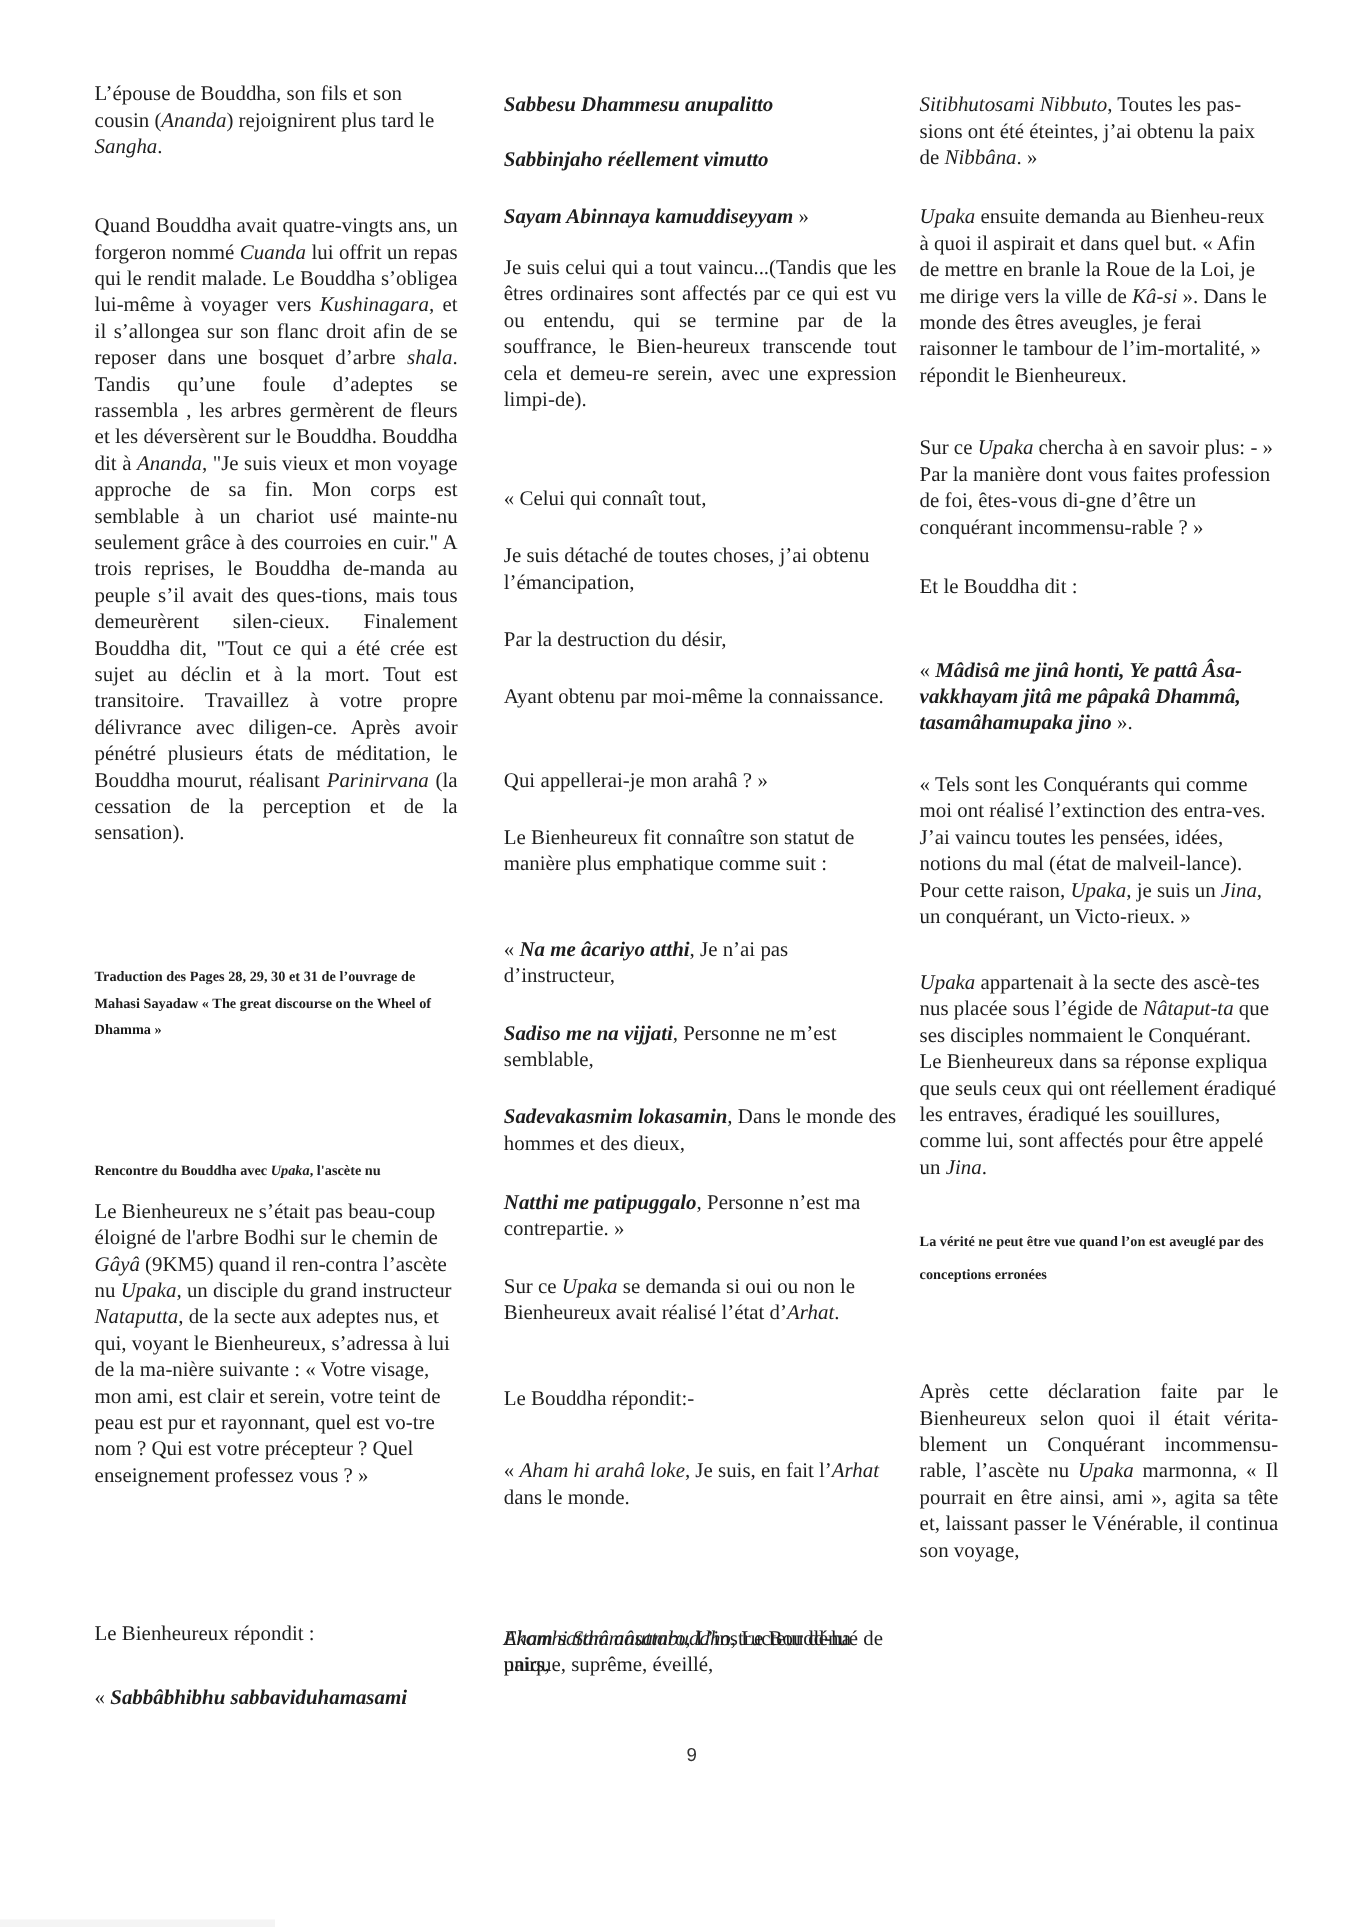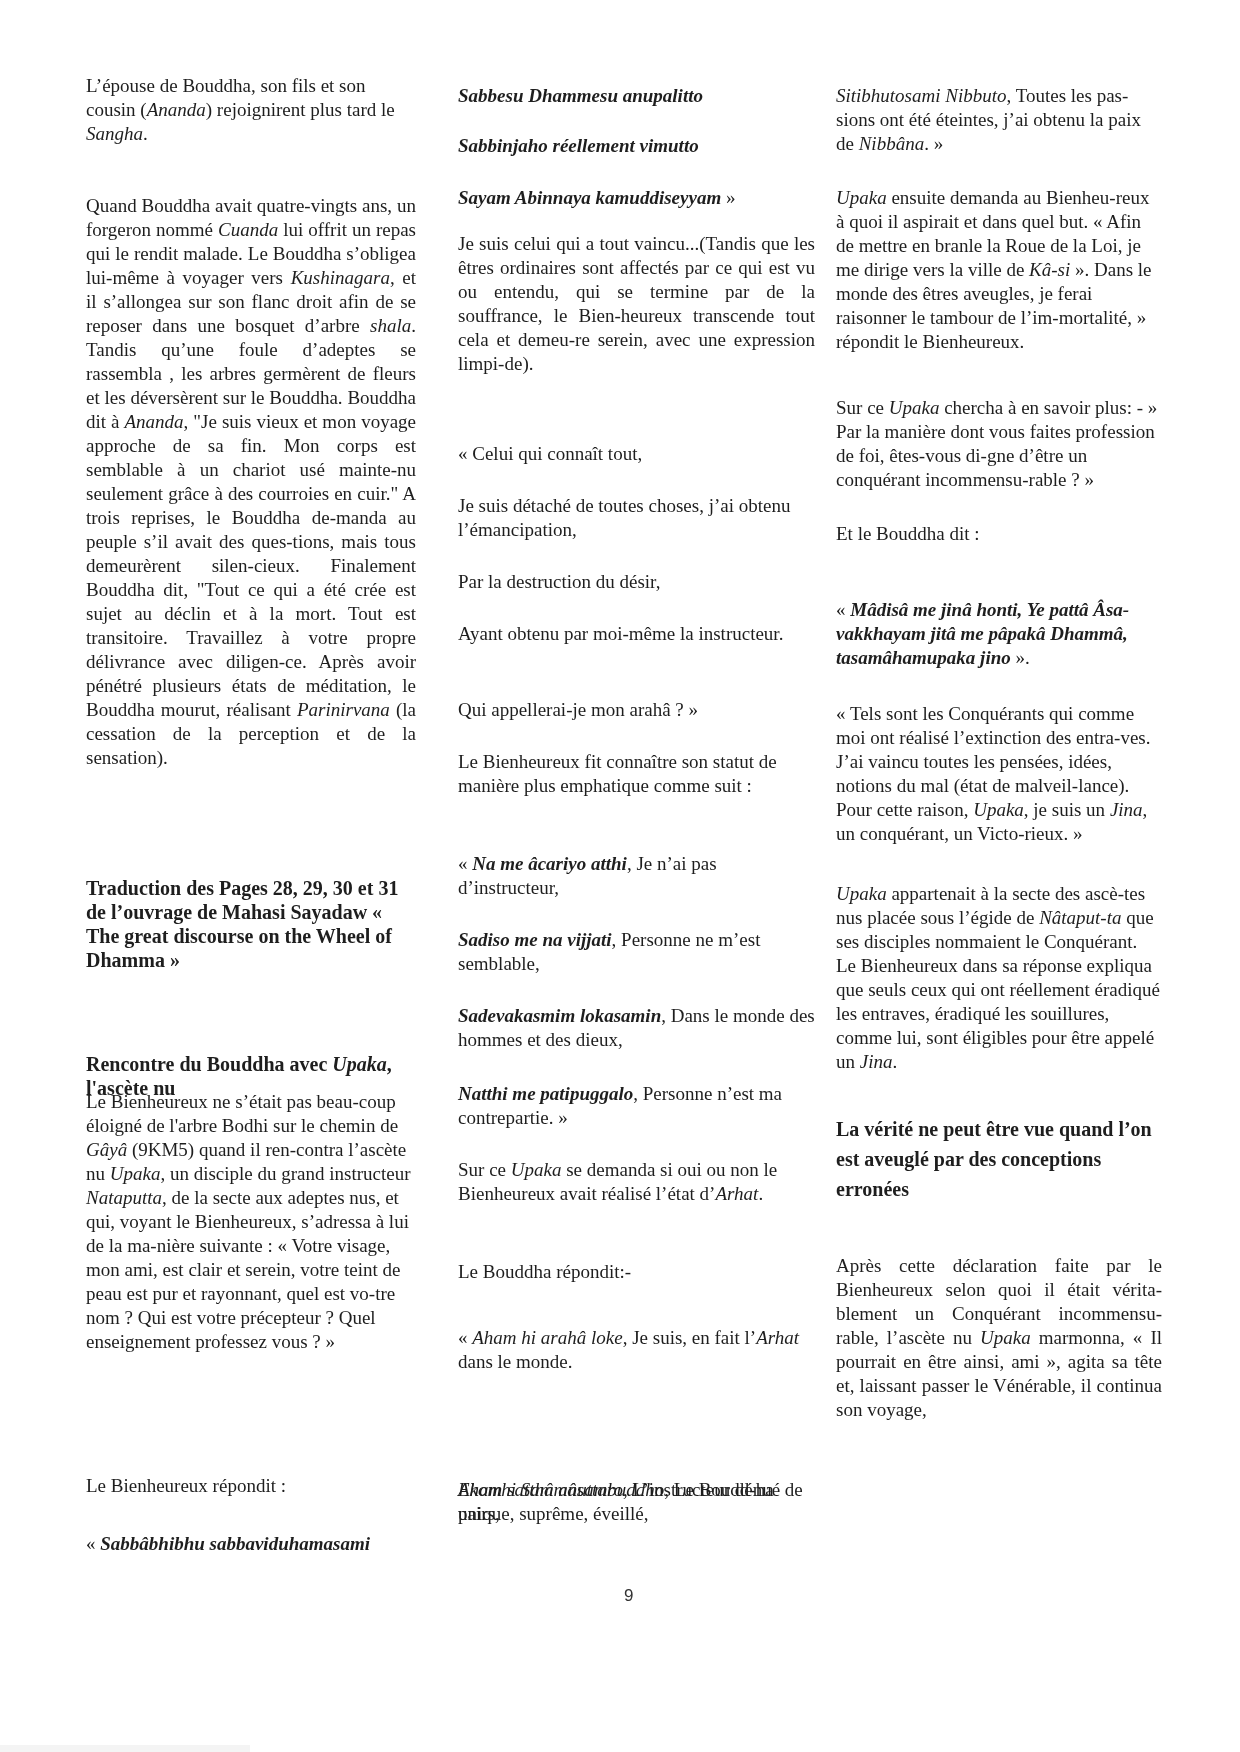--- a/index.html
+++ b/index.html
@@ -6,21 +6,21 @@
     body {
       width: 1240px; height: 1752px; background: #ffffff; position: relative; overflow: hidden;
       font-family: "Liberation Serif", "DejaVu Serif", serif; color: #1e1e1e;
     }
     .col { position: absolute; top: 0; font-size: 19px; line-height: 24px; }
     .col1 { left: 86px; width: 330px; }
     .col2 { left: 458px; width: 357px; }
     .col3 { left: 836px; width: 326px; }
     .blk { position: absolute; left: 0; right: 0; margin: 0; }
     .just { text-align: justify; }
-    .h { font-weight: bold; font-size: 20px; }
+    .h { font-weight: bold; font-size: 13px; }
     .pali { font-weight: bold; font-style: italic; font-family: Liberation Serif, serif; }
     i { }
     .page-num { position: absolute; top: 1586px; left: 624px; font-family: "Liberation Sans", sans-serif; font-size: 17px; color: #333; }
     .bottom-strip { position: absolute; left: 0; top: 1745px; width: 250px; height: 7px; background: #f4f4f4; }
   </style>
 </head>
 <body>
 
 <div class="col col1">
   <p class="blk" style="top:74px"><span>L’épouse de Bouddha, son fils et son cousin (</span><i>Ananda</i><span>) rejoignirent plus tard le </span><i>Sangha</i><span>.</span></p>
@@ -33,40 +33,40 @@
 </div>
 
 <div class="col col2">
   <p class="blk pali" style="top:84px">Sabbesu Dhammesu anupalitto</p>
   <p class="blk pali" style="top:134px">Sabbinjaho réellement vimutto</p>
   <p class="blk" style="top:186px"><span class="pali">Sayam Abinnaya kamuddiseyyam</span><span> »</span></p>
   <p class="blk just" style="top:232px">Je suis celui qui a tout vaincu...(Tandis que les êtres ordinaires sont affectés par ce qui est vu ou entendu, qui se termine par de la souffrance, le Bien-heureux transcende tout cela et demeu-re serein, avec une expression limpi-de).</p>
   <p class="blk" style="top:442px">« Celui qui connaît tout,</p>
   <p class="blk" style="top:494px">Je suis détaché de toutes choses, j’ai obtenu l’émancipation,</p>
   <p class="blk" style="top:570px">Par la destruction du désir,</p>
-  <p class="blk" style="top:622px">Ayant obtenu par moi-même la instructeur.</p>
+  <p class="blk" style="top:622px">Ayant obtenu par moi-même la connaissance.</p>
   <p class="blk" style="top:698px">Qui appellerai-je mon arahâ ? »</p>
   <p class="blk" style="top:750px">Le Bienheureux fit connaître son statut de manière plus emphatique comme suit :</p>
   <p class="blk" style="top:852px"><span>« </span><span class="pali">Na me âcariyo atthi</span><span>, Je n’ai pas d’instructeur,</span></p>
   <p class="blk" style="top:928px"><span class="pali">Sadiso me na vijjati</span><span>, Personne ne m’est semblable,</span></p>
   <p class="blk" style="top:1004px"><span class="pali">Sadevakasmim lokasamin</span><span>, Dans le monde des hommes et des dieux,</span></p>
   <p class="blk" style="top:1082px"><span class="pali">Natthi me patipuggalo</span><span>, Personne n’est ma contrepartie. »</span></p>
   <p class="blk" style="top:1158px"><span>Sur ce </span><i>Upaka</i><span> se demanda si oui ou non le Bienheureux avait réalisé l’état d’</span><i>Arhat</i><span>.</span></p>
   <p class="blk" style="top:1260px">Le Bouddha répondit:-</p>
   <p class="blk" style="top:1326px"><span>« </span><i>Aham hi arahâ loke</i><span>, Je suis, en fait l’</span><i>Arhat</i><span> dans le monde.</span></p>
   <p class="blk" style="top:1478px"><i>Aham satthâ anuttaro</i><span>, L’instructeur dénué de pairs,</span></p>
   <p class="blk" style="top:1478px"><i>Ekomhi Sammâsambuddho</i><span>, Le Boudd-ha unique, suprême, éveillé,</span></p>
 </div>
 
 <div class="col col3">
   <p class="blk" style="top:84px"><i>Sitibhutosami Nibbuto</i><span>, Toutes les pas-sions ont été éteintes, j’ai obtenu la paix de </span><i>Nibbâna</i><span>. »</span></p>
   <p class="blk" style="top:186px"><i>Upaka</i><span> ensuite demanda au Bienheu-reux à quoi il aspirait et dans quel but. « Afin de mettre en branle la Roue de la Loi, je me dirige vers la ville de </span><i>Kâ-si</i><span> ». Dans le monde des êtres aveugles, je ferai raisonner le tambour de l’im-mortalité, » répondit le Bienheureux.</span></p>
   <p class="blk" style="top:396px"><span>Sur ce </span><i>Upaka</i><span> chercha à en savoir plus: -      » Par la manière dont vous faites profession de foi, êtes-vous di-gne d’être un conquérant incommensu-rable ? »</span></p>
   <p class="blk" style="top:522px">Et le Bouddha dit :</p>
   <p class="blk" style="top:598px"><span>« </span><span class="pali">Mâdisâ me jinâ honti, Ye pattâ Âsa-vakkhayam jitâ me pâpakâ Dhammâ, tasamâhamupaka jino</span><span> ».</span></p>
   <p class="blk" style="top:702px"><span>« Tels sont les Conquérants qui comme moi ont réalisé l’extinction des entra-ves. J’ai vaincu toutes les pensées, idées, notions du mal (état de malveil-lance). Pour cette raison, </span><i>Upaka</i><span>, je suis un </span><i>Jina</i><span>, un conquérant, un Victo-rieux. »</span></p>
-  <p class="blk" style="top:882px"><i>Upaka</i><span> appartenait à la secte des ascè-tes nus placée sous l’égide de </span><i>Nâtaput-ta</i><span> que ses disciples nommaient le Conquérant. Le Bienheureux dans sa réponse expliqua que seuls ceux qui ont réellement éradiqué les entraves, éradiqué les souillures, comme lui, sont éligibles pour être appelé un </span><i>Jina</i><span>.</span></p>
+  <p class="blk" style="top:882px"><i>Upaka</i><span> appartenait à la secte des ascè-tes nus placée sous l’égide de </span><i>Nâtaput-ta</i><span> que ses disciples nommaient le Conquérant. Le Bienheureux dans sa réponse expliqua que seuls ceux qui ont réellement éradiqué les entraves, éradiqué les souillures, comme lui, sont affectés pour être appelé un </span><i>Jina</i><span>.</span></p>
   <h2 class="blk h" style="top:1114px; line-height:30px">La vérité ne peut être vue quand l’on est aveuglé par des conceptions erronées</h2>
   <p class="blk just" style="top:1254px"><span>Après cette déclaration faite par le Bienheureux selon quoi il était vérita-blement un Conquérant incommensu-rable, l’ascète nu </span><i>Upaka</i><span> marmonna, « Il pourrait en être ainsi, ami », agita sa tête et, laissant passer le Vénérable, il continua son voyage,</span></p>
 </div>
 
 <div class="page-num">9</div>
 <div class="bottom-strip"></div>
 
 </body></html>

